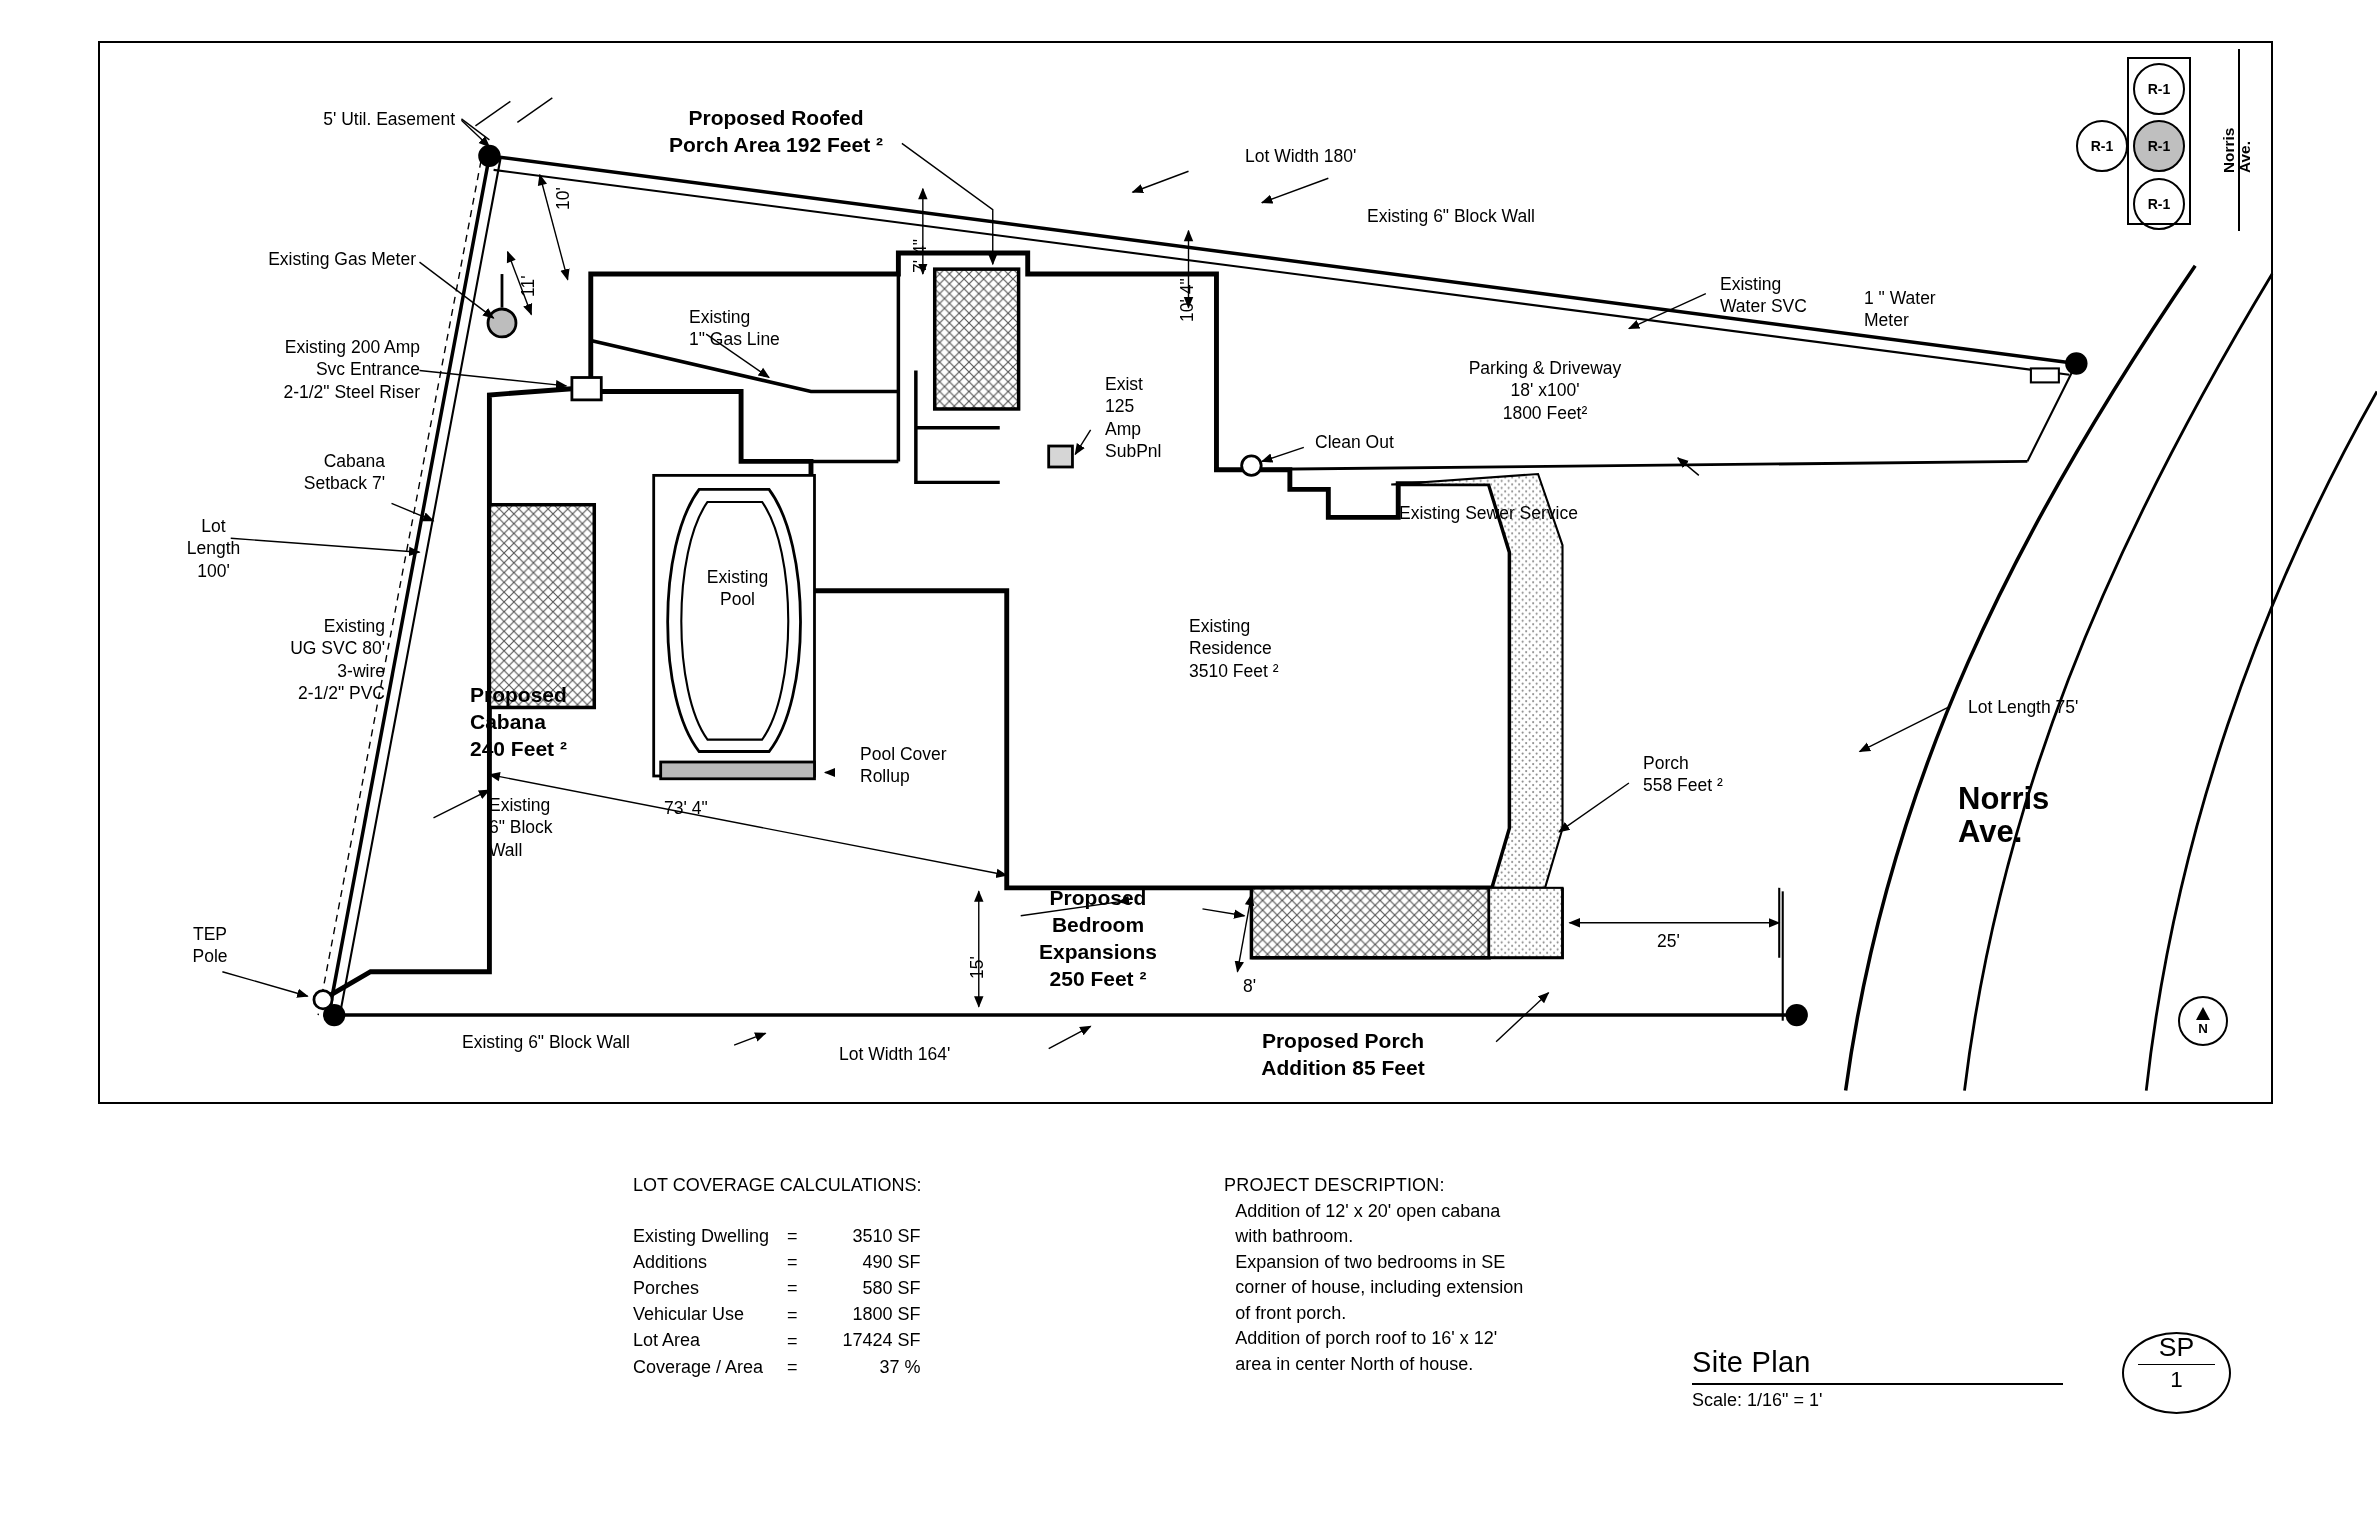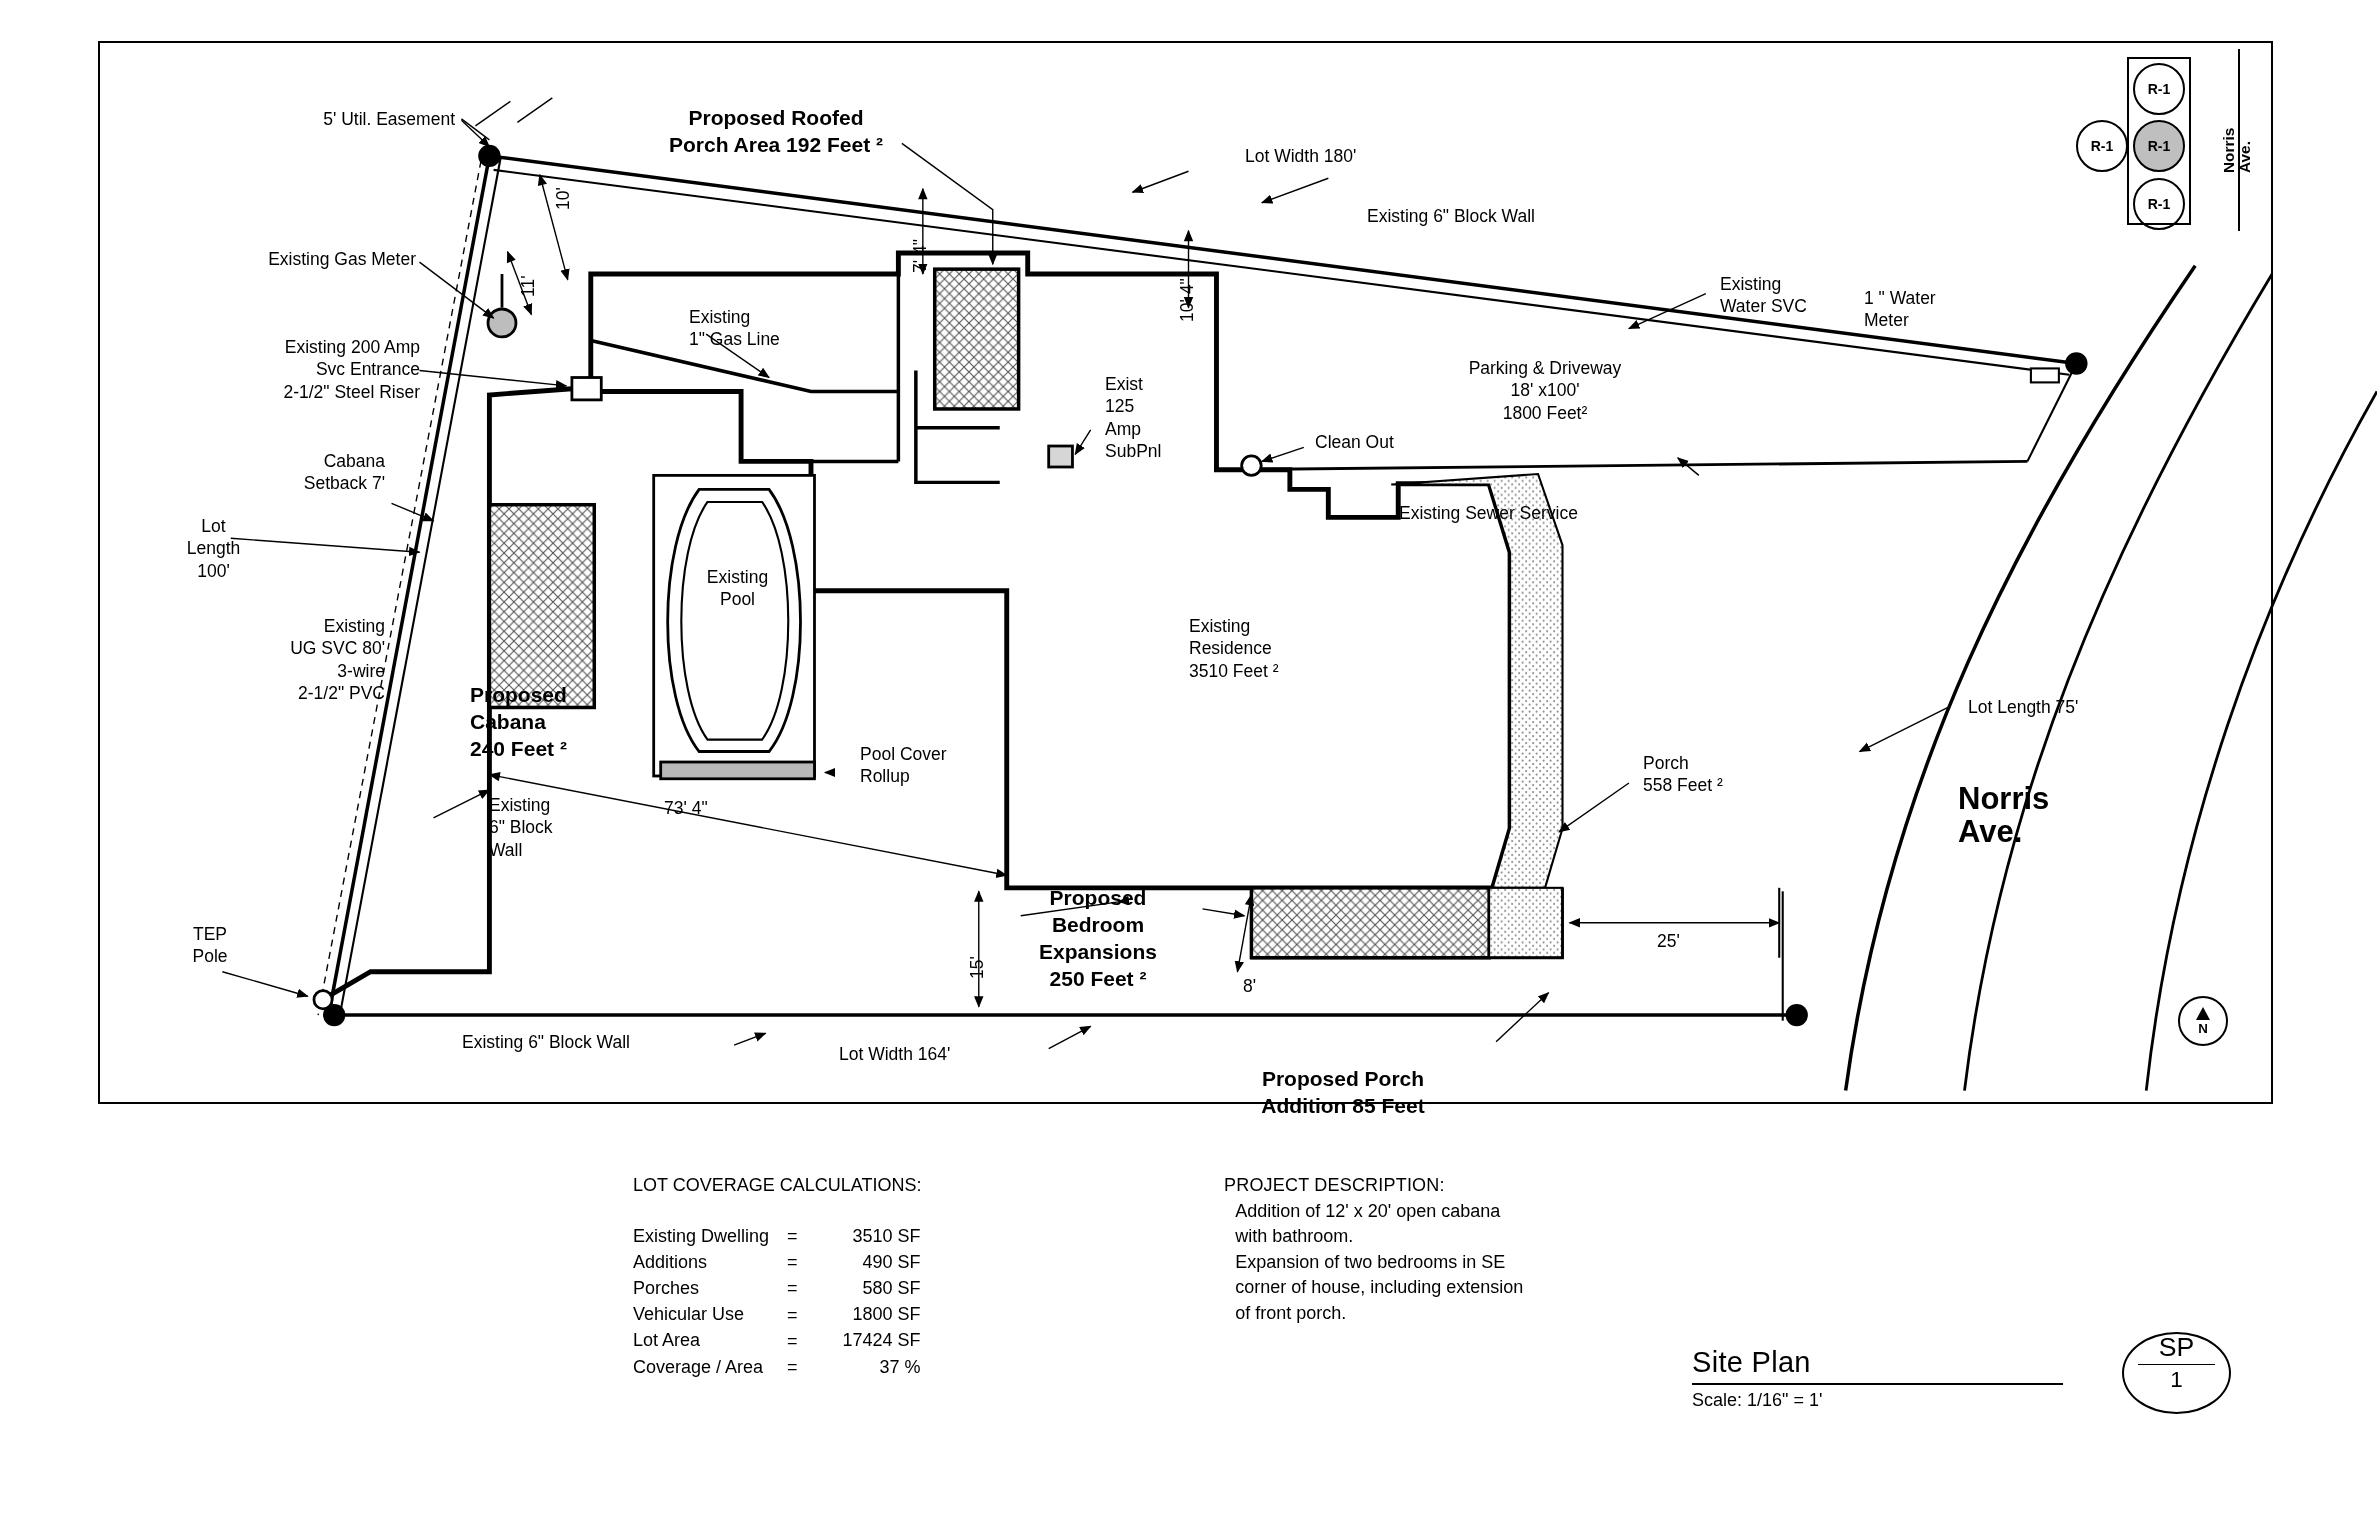--- a/index.html
+++ b/index.html
@@ -294,21 +294,21 @@
 558 Feet ²</div>
 
   <div class="lbl c" style="left:161px;top:923px;width:98px;">TEP
 Pole</div>
   <div class="lbl c big" style="left:1000px;top:885px;width:196px;">Proposed
 Bedroom
 Expansions
 250 Feet ²</div>
   <div class="lbl" style="left:462px;top:1031px;">Existing 6" Block Wall</div>
   <div class="lbl" style="left:839px;top:1043px;">Lot Width 164'</div>
-  <div class="lbl c big" style="left:1210px;top:1028px;width:266px;margin-top:38px;">Proposed Porch
+  <div class="lbl c big" style="left:1210px;top:1028px;width:266px;">Proposed Porch
 Addition 85 Feet</div>
 
   <div class="lbl" style="left:552px;top:210px;transform:rotate(-90deg);transform-origin:left top;">10'</div>
   <div class="lbl" style="left:517px;top:297px;transform:rotate(-90deg);transform-origin:left top;">11'</div>
   <div class="lbl" style="left:909px;top:273px;transform:rotate(-90deg);transform-origin:left top;">7' 4"</div>
   <div class="lbl" style="left:1176px;top:322px;transform:rotate(-90deg);transform-origin:left top;">10' 4"</div>
   <div class="lbl" style="left:664px;top:797px;">73' 4"</div>
   <div class="lbl" style="left:966px;top:979px;transform:rotate(-90deg);transform-origin:left top;">15'</div>
   <div class="lbl" style="left:1243px;top:975px;">8'</div>
   <div class="lbl" style="left:1657px;top:930px;">25'</div>
@@ -353,20 +353,22 @@
       </table>
   </div>
 
   <div class="block" style="left:1224px;top:1173px;width:420px;">
     <div class="hdr">PROJECT DESCRIPTION:</div>
     <div style="white-space:pre;padding-left:11.2px;">Addition of 12' x 20' open cabana
 with bathroom.</div>
     <div style="white-space:pre;padding-left:11.2px;">Expansion of two bedrooms in SE
 corner of house, including extension
 of front porch.</div>
+    <div style="white-space:pre;padding-left:11.2px;">Addition of porch roof to 16' x 12'
+area in center North of house.</div>
   </div>
 
   <div class="titleblock">
     <div class="tname">Site Plan</div>
     <div class="tline"></div>
     <div class="tscale">Scale:  1/16" = 1'</div>
   </div>
 
   <div class="sp-oval">
     <div class="a">SP</div>

